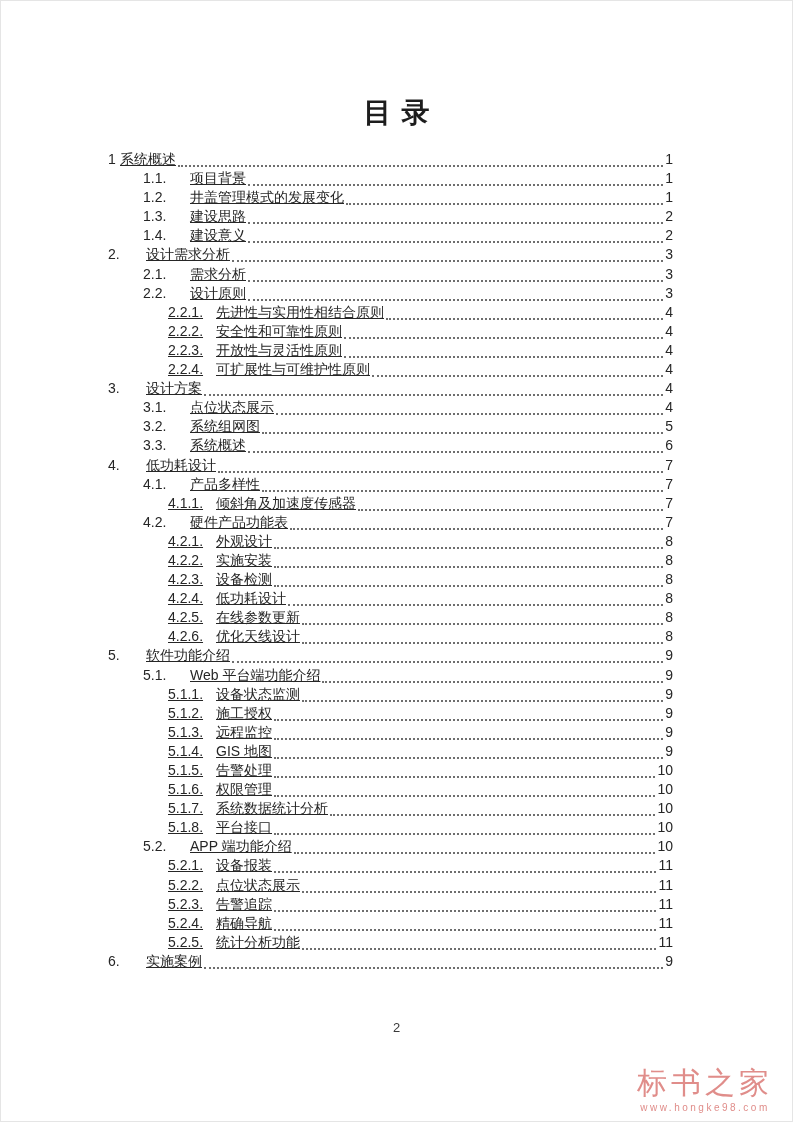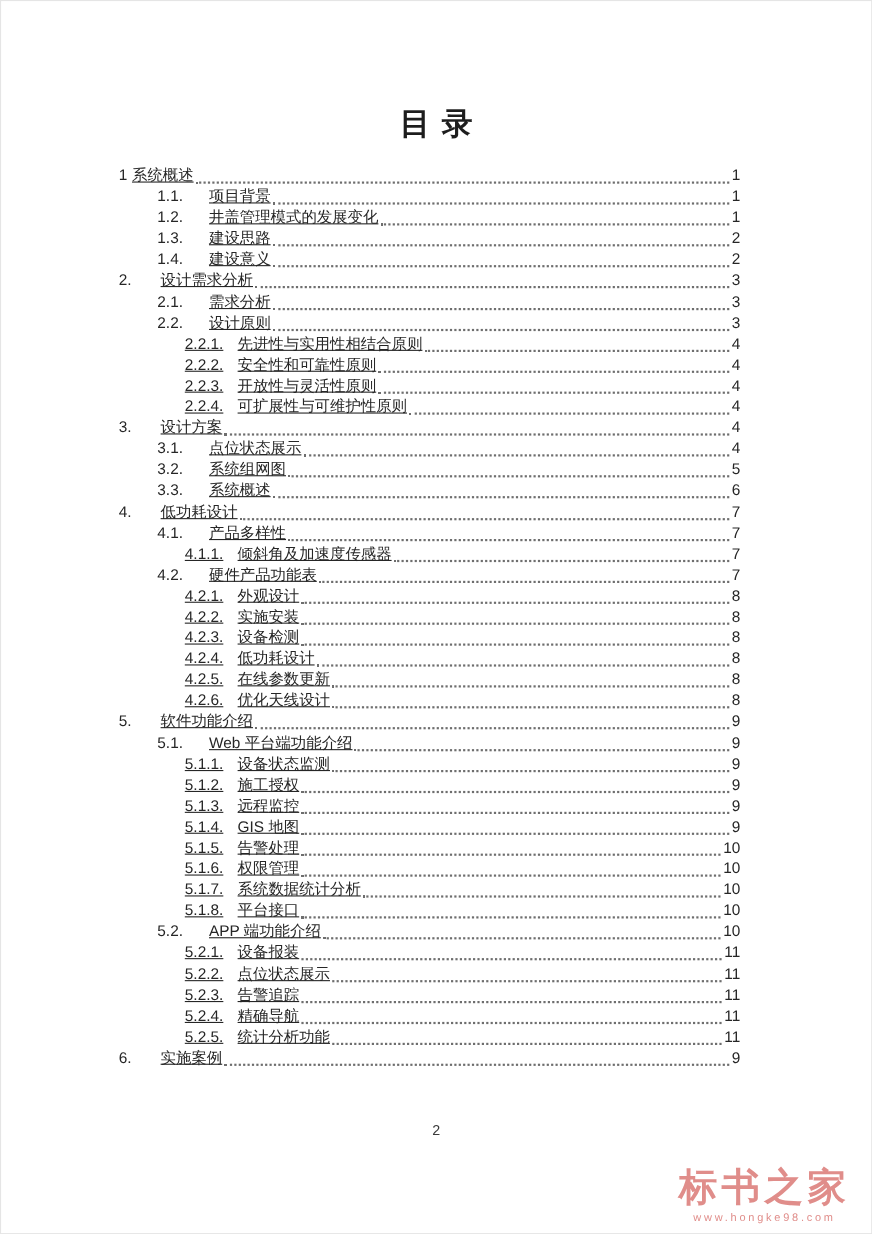--- a/index.html
+++ b/index.html
@@ -75,22 +75,22 @@
   }
   .watermark {
     position: absolute;
     right: 19px;
     bottom: 8px;
     text-align: center;
     line-height: 1.1;
     user-select: none;
   }
   .wm-brand {
-    font-size: 35px;
-    font-weight: bold;
+    font-size: 30px;
+    font-weight: normal;
     letter-spacing: 4px;
   }
   .wm-url {
     font-size: 10px;
     letter-spacing: 2.5px;
     margin-top: 3px;
   }
 </style>
 </head>
 <body>

